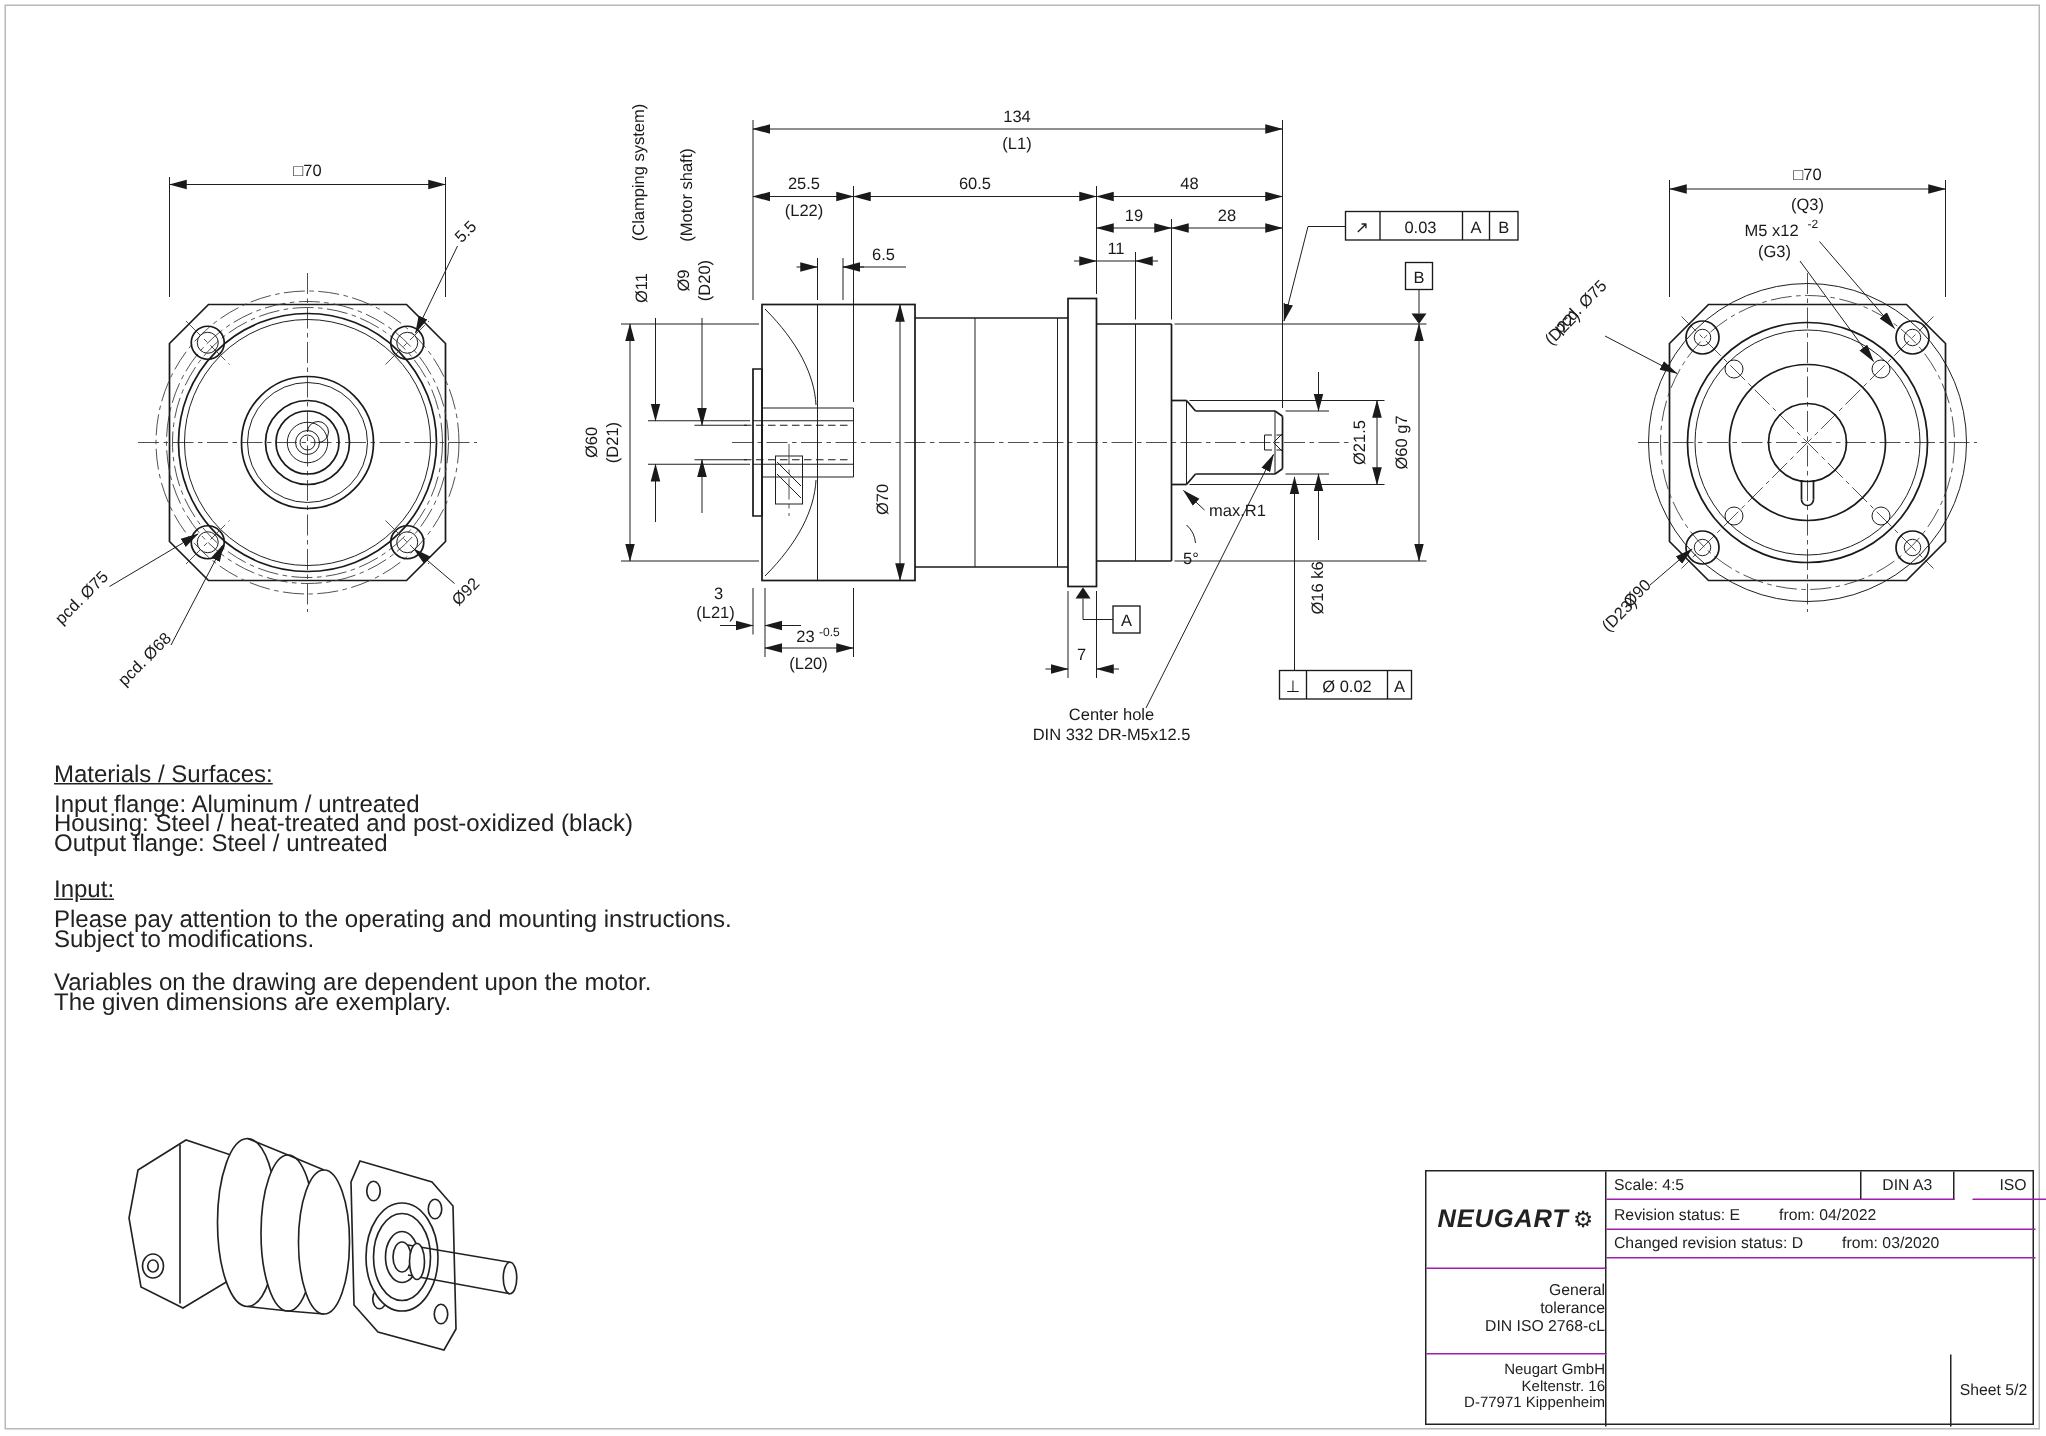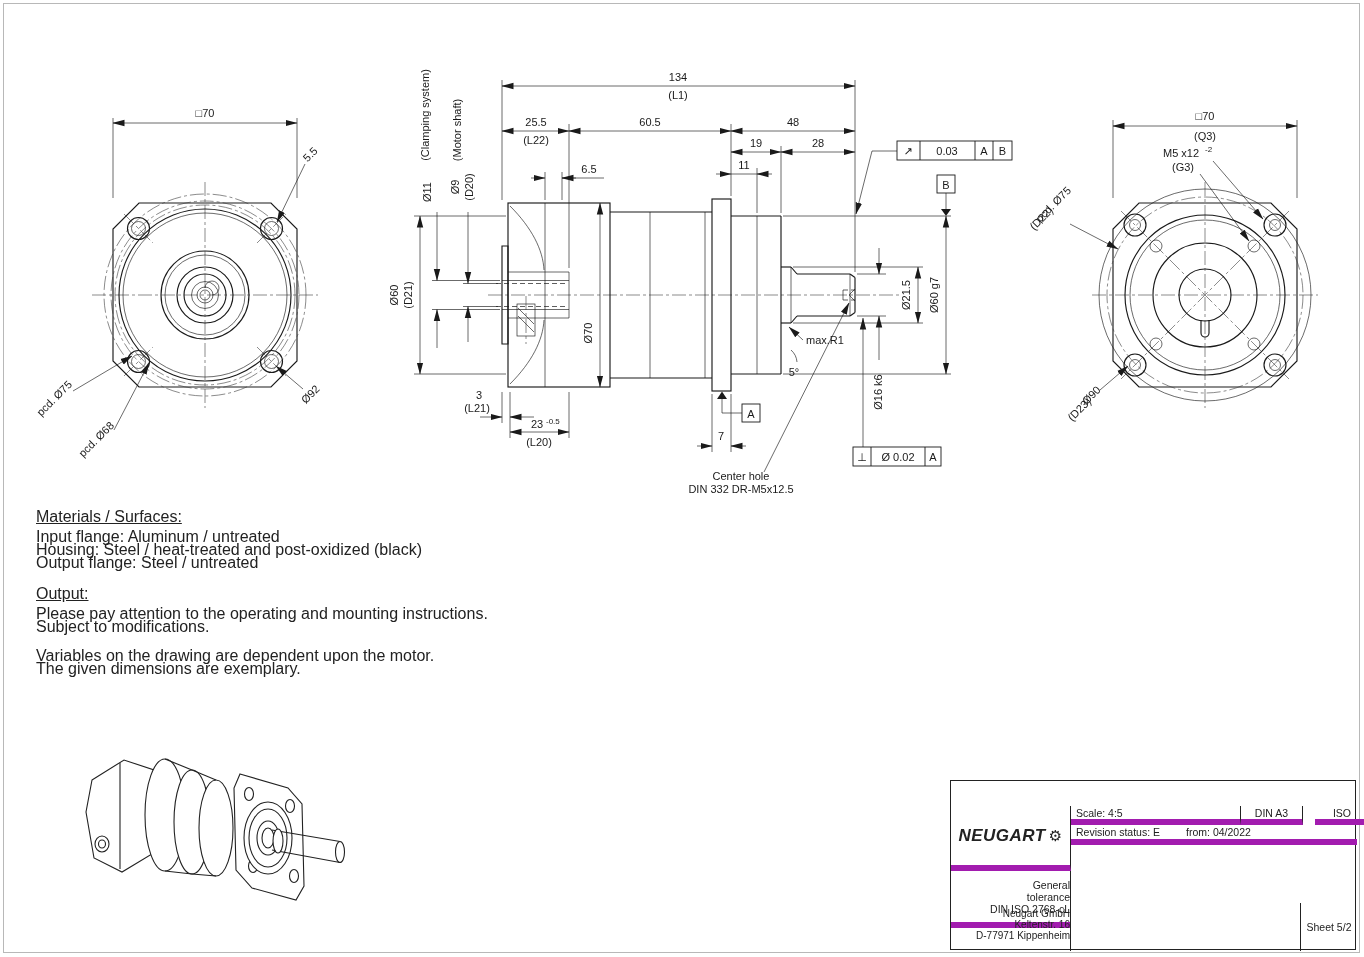--- a/index.html
+++ b/index.html
@@ -19,21 +19,21 @@
   #ar path { fill:#1a1a1a; }
   .iso path, .iso ellipse { stroke:#222; stroke-width:1.1; fill:#ffffff; }
   .iso line { stroke:#222; stroke-width:1.1; fill:none; }
   .txtblock { position:absolute; font-size:16px; line-height:13px; color:#222; }
   .txtblock .head { text-decoration:underline; margin-bottom:7px; }
   .txtblock .gap { height:16px; }
   
   .tb { position:absolute; left:950px; top:780px; width:406px; height:170px;
     border:1.5px solid #222; font-size:10.5px; color:#222; background:#fff; }
   .tb .cell { position: absolute; overflow:hidden; }
-  .bR { border-right:1px solid #222; } .bB { border-bottom:6px solid #a21caf;margin-top:25px; }
+  .bR { border-right:1px solid #222; } .bB { border-bottom:1px solid #a21caf; }
   .cen { display:flex; align-items:center; justify-content:center; }
   .logo { font-style:italic; font-weight:bold; font-size:17px; letter-spacing:0.5px;
     display:flex; align-items:center; gap:3px; }
   .gear { font-size:15px; font-style:normal; }
   .rowtxt { display:flex; align-items:center; gap:26px; padding-left:5px; }
   .centxt { text-align:right; }
 </style>
 </head>
 <body>
 
@@ -407,21 +407,21 @@
 </svg>
 
 <div class="txtblock" style="left:36px; top:510px;">
   <div class="head">Materials / Surfaces:</div>
   <div>Input flange: Aluminum / untreated</div>
   <div>Housing: Steel / heat-treated and post-oxidized (black)</div>
   <div>Output flange: Steel / untreated</div>
 </div>
 
 <div class="txtblock" style="left:36px; top:587px;">
-  <div class="head">Output:</div>
+  <div class="head">Input:</div>
   <div>Please pay attention to the operating and mounting instructions.</div>
   <div>Subject to modifications.</div>
   <div class="gap"></div>
   <div>Variables on the drawing are dependent upon the motor.</div>
   <div>The given dimensions are exemplary.</div>
 </div>
 
 <div class="tb">
   <div class="cell bR bB cen" style="left:0;top:0;width:120px;height:65px;">
     <div class="logo">
@@ -435,20 +435,24 @@
   <div class="cell bR bB cen" style="left:290px;top:0;width:62px;height:19px;">
     <span>DIN A3</span>
   </div>
   <div class="cell bB cen" style="left:364px;top:0;width:54px;height:19px;">
     <span>ISO</span>
   </div>
   <div class="cell bB rowtxt" style="left:120px;top:19px;width:286px;height:20px;">
     <span>Revision status: E</span>
     <span>from: 04/2022</span>
   </div>
+  <div class="cell bB rowtxt" style="left:120px;top:39px;width:286px;height:19px;">
+    <span>Changed revision status: D</span>
+    <span>from: 03/2020</span>
+  </div>
   <div class="cell bR bB centxt" style="left:0;top:65px;width:120px;height:57px;padding-top:8px;">
     <div>General</div>
     <div>tolerance</div>
     <div>DIN ISO 2768-cL</div>
   </div>
   <div class="cell bR centxt" style="left:0;top:122px;width:120px;height:48px;padding-top:5px;font-size:10px;">
     <div>Neugart GmbH</div>
     <div>Keltenstr. 16</div>
     <div>D-77971 Kippenheim</div>
   </div>

